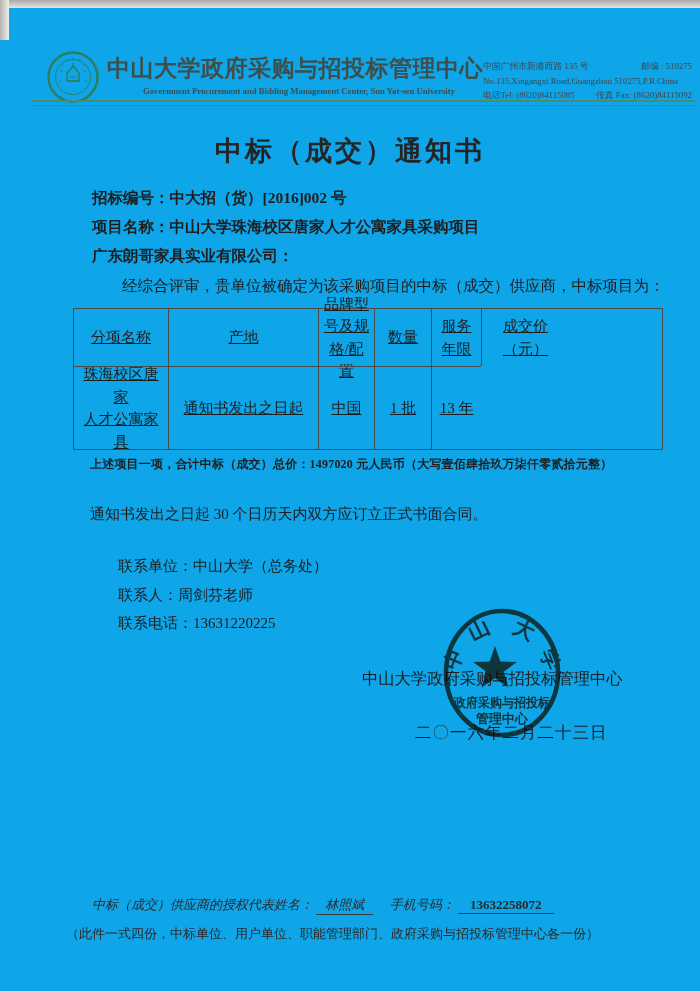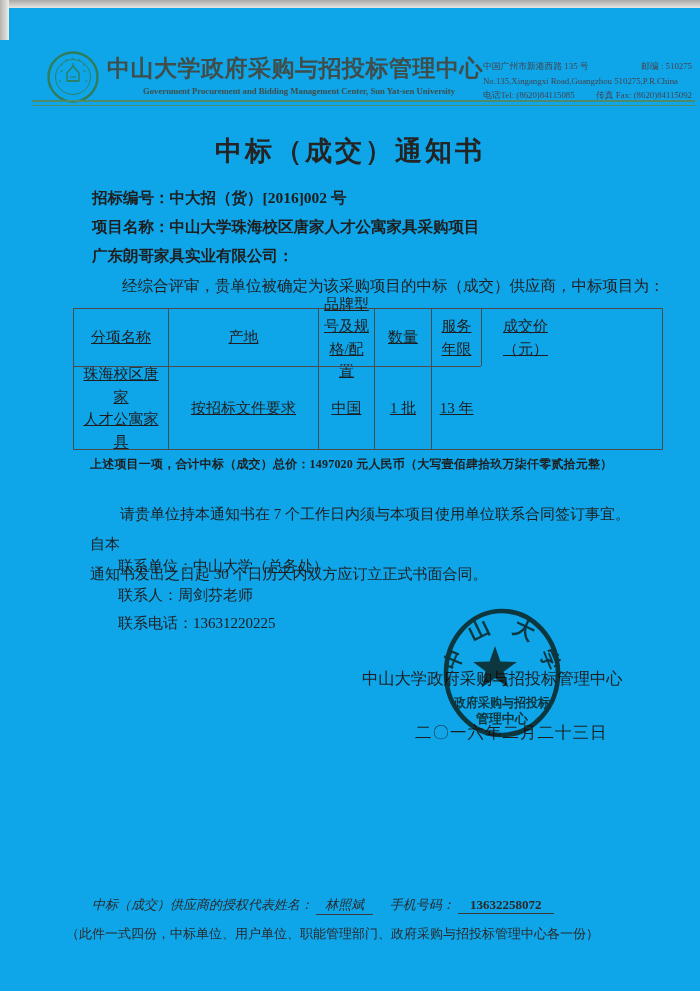--- a/index.html
+++ b/index.html
@@ -123,30 +123,29 @@
 
   <div class="tbl">
     <div>分项名称</div>
     <div>产地</div>
     <div>品牌型号及规格/配置</div>
     <div>数量</div>
     <div>服务年限</div>
     <div>成交价（元）</div>
     <div class="cell-pre">珠海校区唐家
 人才公寓家具</div>
-    <div>按招标文件要求</div>
+    <div>通知书发出之日起</div>
     <div>中国</div>
     <div>1 批</div>
     <div>13 年</div>
   </div>
 
   <div class="total-line">上述项目一项，合计中标（成交）总价：1497020 元人民币（大写壹佰肆拾玖万柒仟零贰拾元整）</div>
 
   <div class="para2">
-    <div class="l1">请贵单位持本通知书在 7 个工作日内须与本项目使用单位联系合同签订事宜。自本</div>
     <div>通知书发出之日起 30 个日历天内双方应订立正式书面合同。</div>
   </div>
 
   <div class="line contact" style="top:557px">联系单位：中山大学（总务处）</div>
   <div class="line contact" style="top:586px">联系人：周剑芬老师</div>
   <div class="line contact" style="top:614px">联系电话：13631220225</div>
 
   <div class="sig-org">中山大学政府采购与招投标管理中心</div>
   <div class="sig-date">二〇一六年二月二十三日</div>
 

